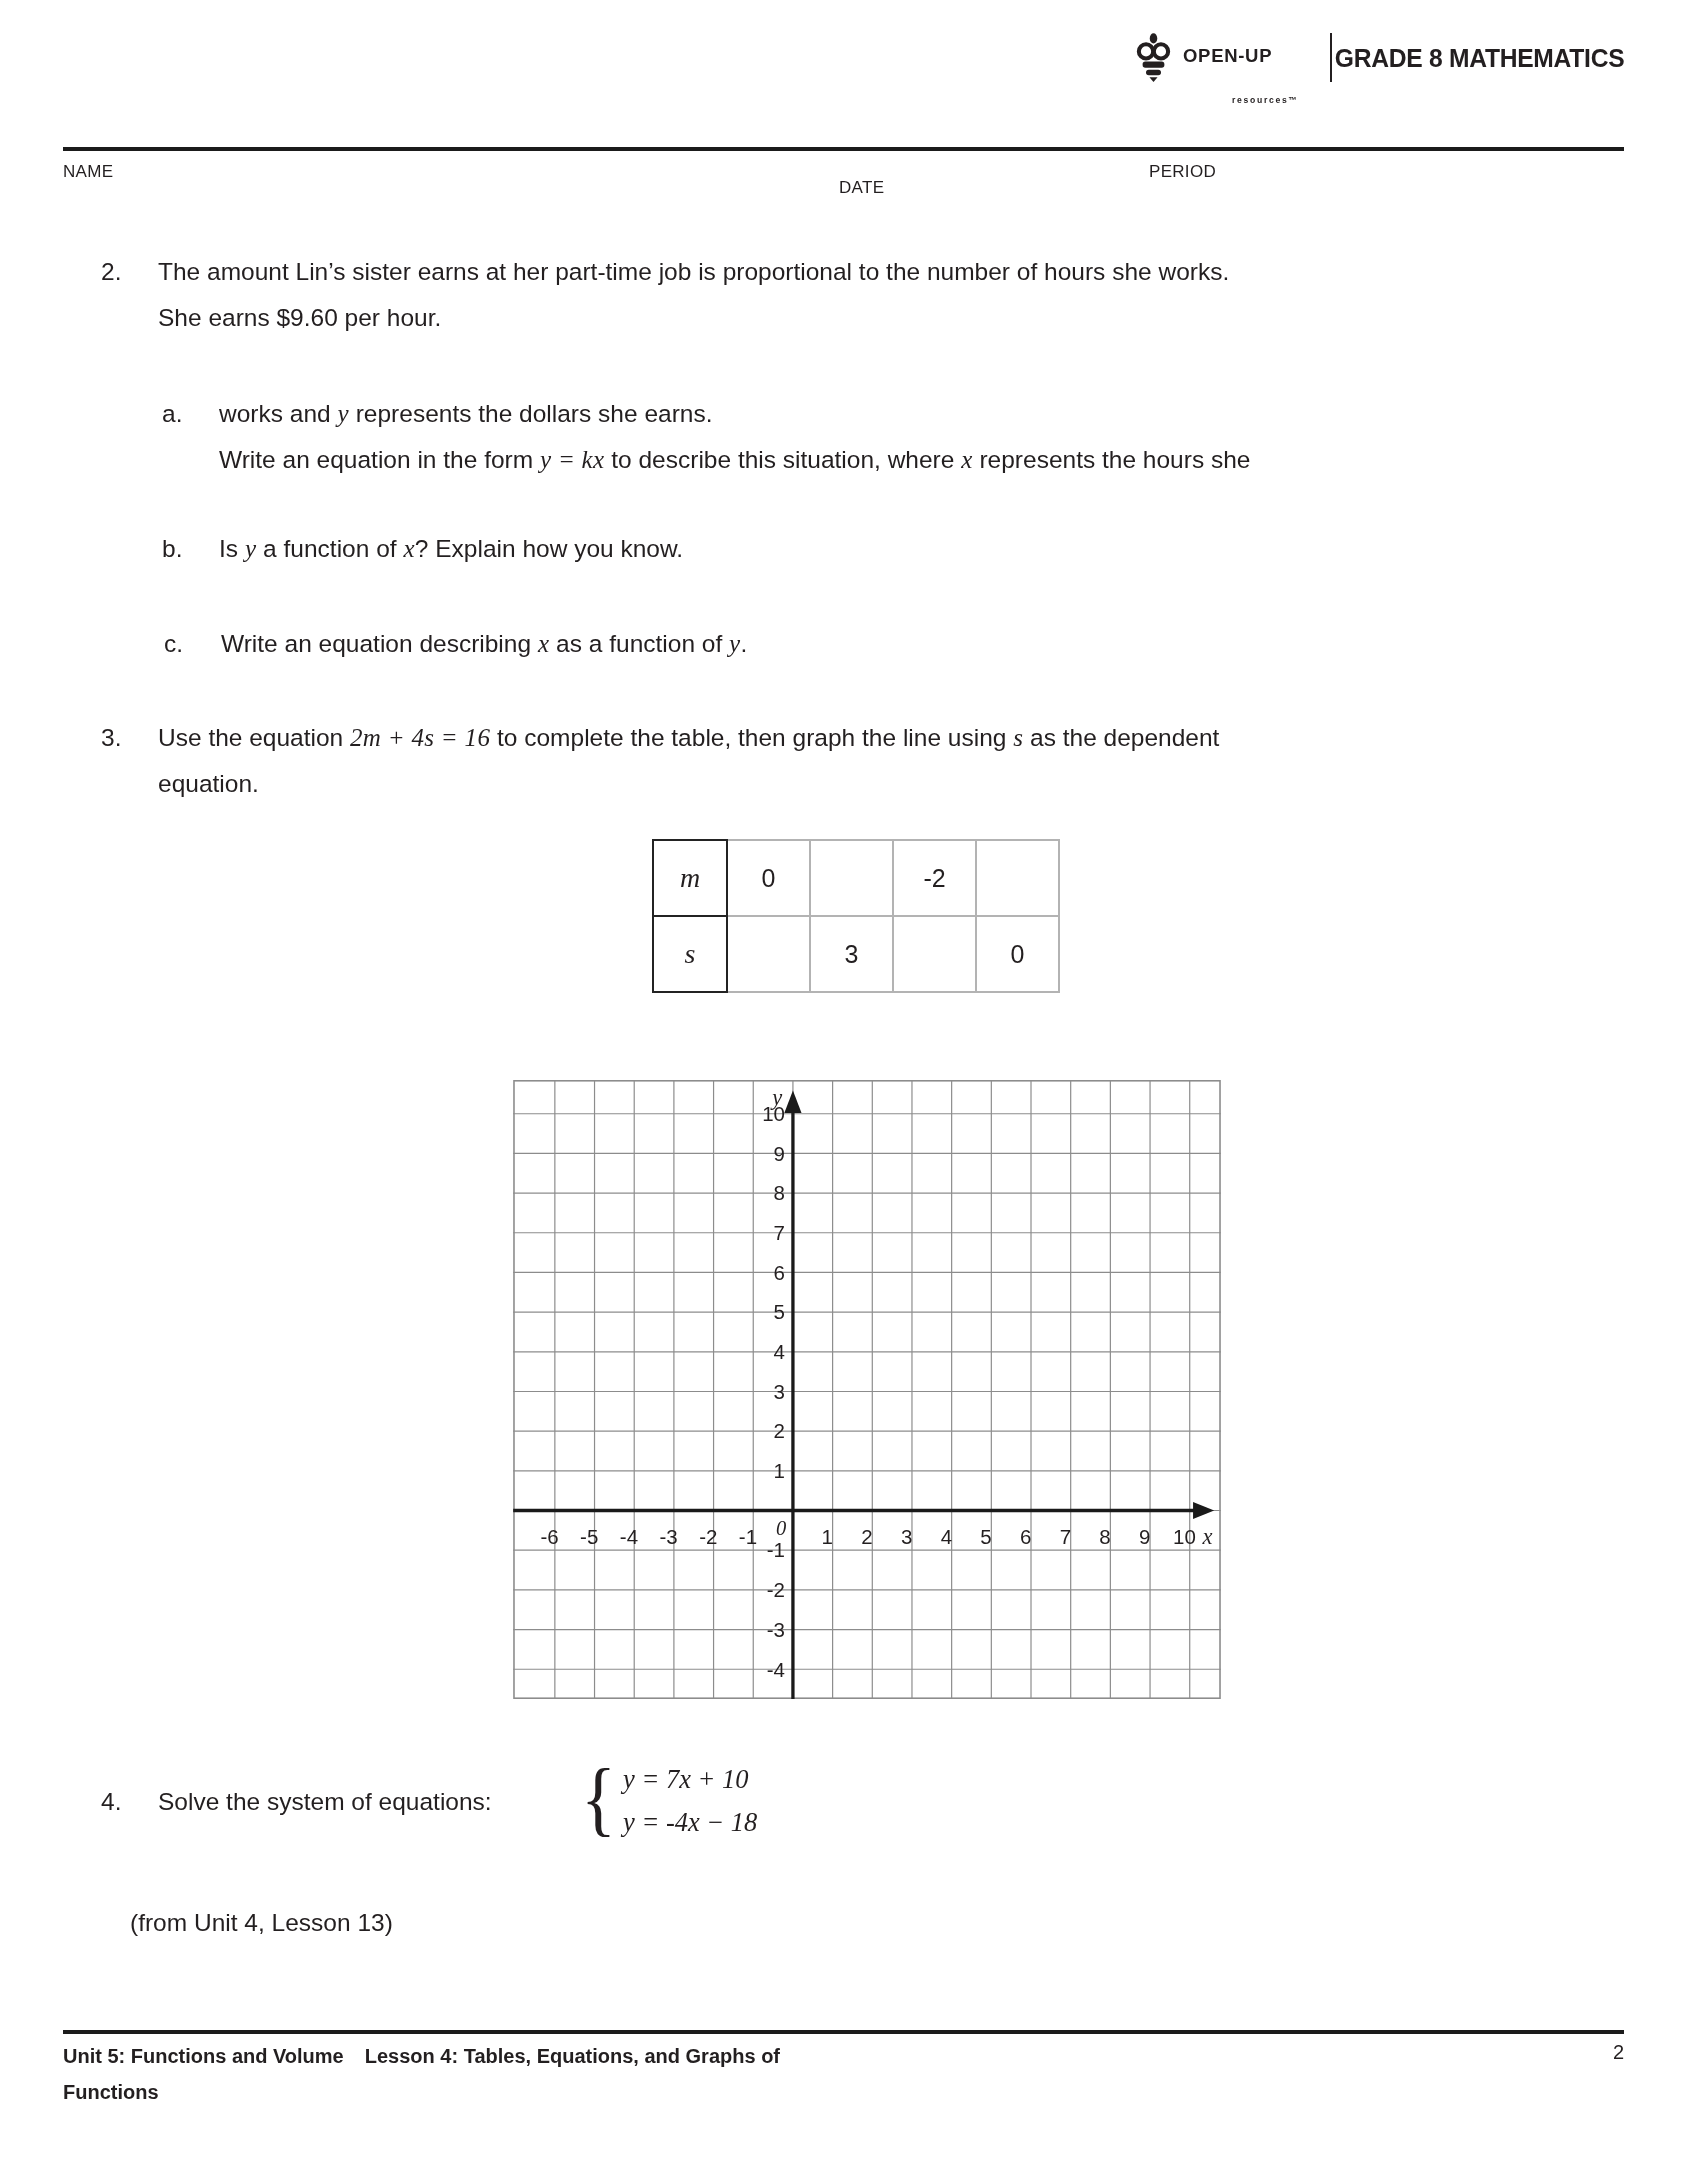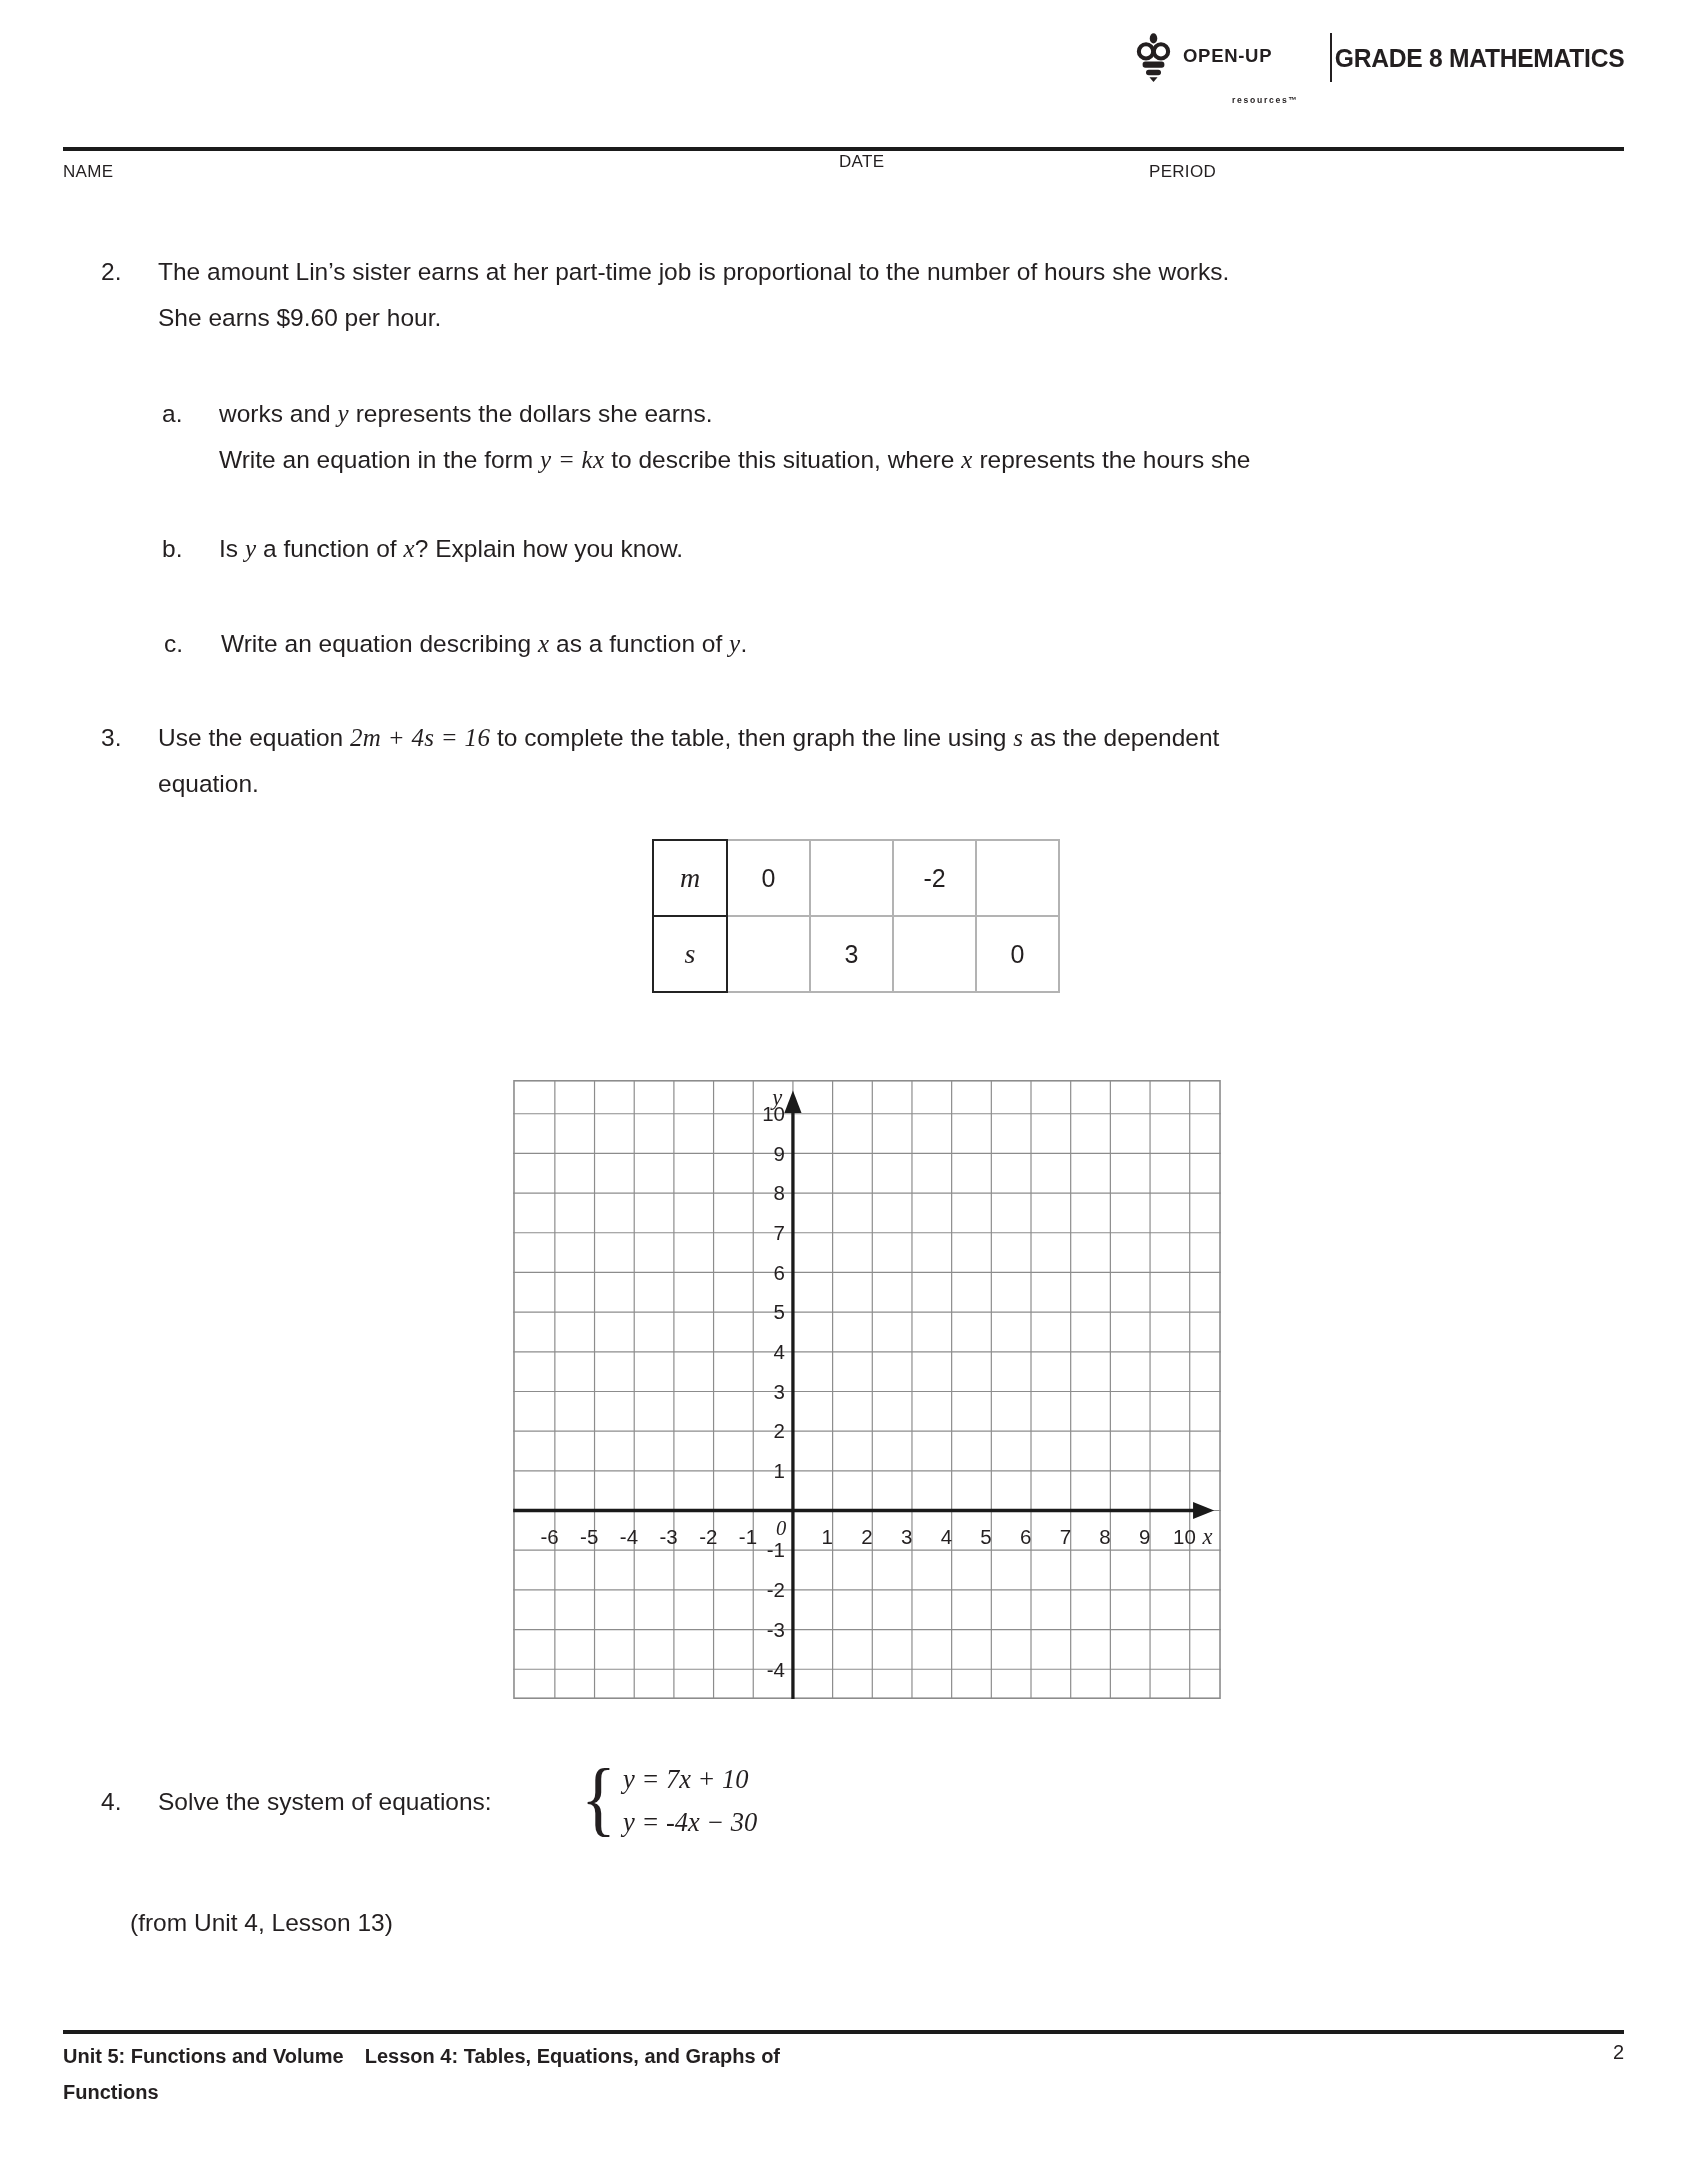--- a/index.html
+++ b/index.html
@@ -55,21 +55,21 @@
       <polygon points="24,65 36,65 30,72" fill="#231f20"></polygon>
     </svg>
   </div>
   <div class="abs" style="left:1183px;top:45px;" id="brand-text">OPEN-UP</div>
   <div class="abs" style="left:1232px;top:67px;margin-top:28px;" id="brand-sub">resources™</div>
   <div class="abs" style="left:1330px;top:33px;" id="header-divider"></div>
   <div class="abs" style="right:63px;top:43px;" id="course-title">GRADE 8 MATHEMATICS</div>
 
   <div class="abs rule" style="left:63px;top:147px;width:1561px;"></div>
   <div class="abs field-label" style="left:63px;top:162px;">NAME</div>
-  <div class="abs field-label" style="left:839px;top:152px;">DATE</div>
+  <div class="abs field-label" style="left:839px;top:178px;">DATE</div>
   <div class="abs field-label" style="left:1149px;top:162px;">PERIOD</div>
 
   <div class="abs q indent" style="left:101px;top:249px;width:1535px;">
     <span class="qnum">2.</span>
     <span class="qbody">The amount Lin’s sister earns at her part-time job is proportional to the number of hours she works.</span>
     <span class="qbody">She earns $9.60 per hour.</span>
   </div>
 
   <div class="abs q indent" style="left:162px;top:391px;width:1475px;">
     <span class="qnum">a.</span>
@@ -186,21 +186,21 @@
         <text x="407" y="38" text-anchor="end" class="mathlab">y</text>
       </svg>
     </div>
 
   <div class="abs q indent" style="left:101px;top:1779px;width:595px;">
     <span class="qnum">4.</span>
     <span class="qbody">Solve the system of equations:</span>
   </div>
   <div id="brace" class="abs" style="left:581px;top:1756px;">{</div>
   <div class="abs eq" style="left:623px;top:1764px;">y = 7x + 10</div>
-  <div class="abs eq" style="left:623px;top:1807px;">y = -4x − 30</div>
+  <div class="abs eq" style="left:623px;top:1807px;">y = -4x − 18</div>
 
   <div class="abs q" style="left:130px;top:1900px;">(from Unit 4, Lesson 13)</div>
 
   <div class="abs rule" style="left:63px;top:2030px;width:1561px;"></div>
   <div class="abs footer-text" style="left:63px;top:2038px;width:1059px;">
     <span>Unit 5: Functions and Volume</span><span style="display:inline-block;width:21px;"></span><span>Lesson 4: Tables, Equations, and Graphs of</span>
     <br>
     <span>Functions</span>
   </div>
   <div id="page-num" class="abs" style="right:63px;top:2041px;">2</div>

